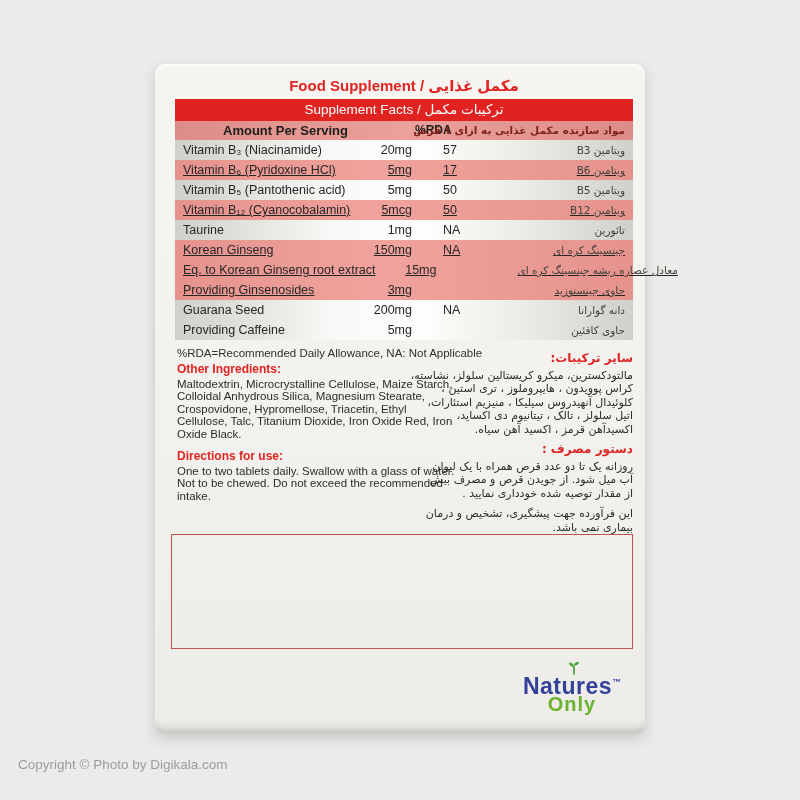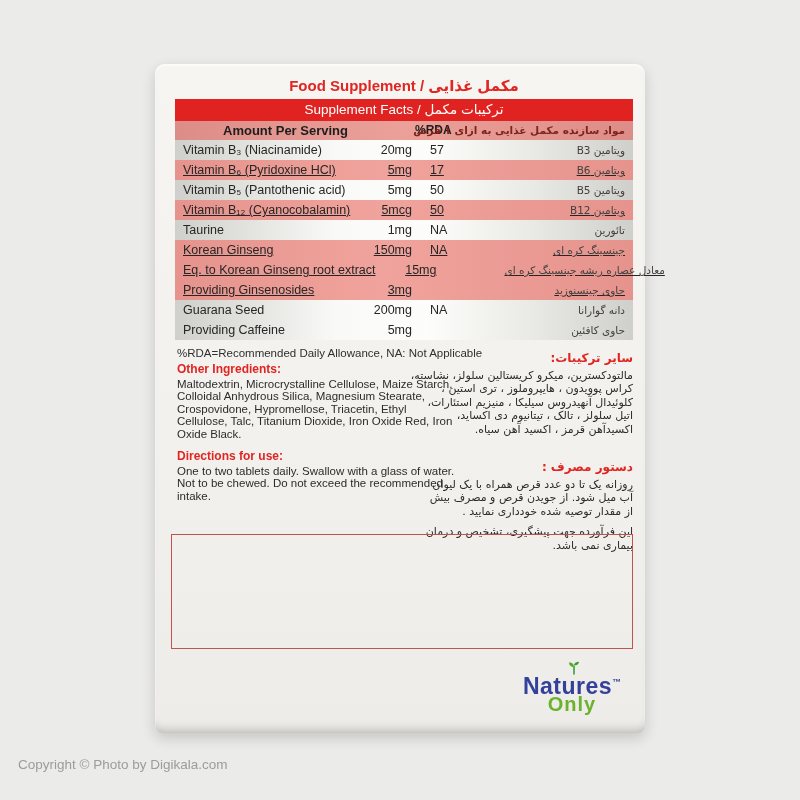--- a/index.html
+++ b/index.html
@@ -41,38 +41,38 @@
   }
   .th-name { padding-left:8px; font-size:13px; color:#1d1d1d; white-space:nowrap;margin-left:40px; }
   .th-rda  { position:absolute; left:240px; font-size:12px; color:#1d1d1d; }
   .th-fa   { position:absolute; right:8px; top:0; font-size:10.5px; color:#7f231b;
              font-family:"DejaVu Sans",sans-serif; direction:rtl; white-space:nowrap; }
   .trow { height:20px; line-height:20px; display:flex; font-size:12.5px; color:#262626; }
   .trow.light { background:linear-gradient(90deg,#cfcfcb 0%,#f9f9f7 35%,#fdfdfb 55%,#e9e9e5 78%,#cfcfcb 100%); }
   .trow.pink  { background:linear-gradient(90deg,#e6938d 0%,#f0a39c 45%,#e6938d 100%);text-decoration:underline; }
   .c-name { flex:0 0 168px; padding-left:8px; white-space:nowrap; }
   .c-amt  { flex:0 0 61px; text-align:right; }
-  .c-rda  { flex:0 0 50px; margin-left:18px; }
+  .c-rda  { flex:0 0 50px; margin-left:31px; }
   .c-fa   { flex:1; text-align:right; padding-right:8px; direction:rtl;
             font-family:"DejaVu Sans",sans-serif; font-size:10.5px; color:#44403c; white-space:nowrap; }
 
   .footnote { position:absolute; left:22px; top:283px; font-size:11.5px; color:#2f2f2f; white-space:nowrap; }
 
   
   .col-en { position:absolute; left:22px; top:299px; width:280px;
             font-size:11.5px; line-height:12.5px; color:#2c2c2c; }
   .h-red  { color:#e02522; font-weight:bold; font-size:12px; margin:0 0 2px 0; }
   .col-en p { margin:0 0 10px 0; }
 
   .col-fa { position:absolute; right:12px; top:288px; width:198px;
             direction:rtl; text-align:right;
             font-family:"DejaVu Sans",sans-serif; font-size:11px; line-height:13.5px; color:#2c2c2c; }
   .col-fa .h-red { font-size:12px; margin-bottom:3px; }
   .fa-line { white-space:nowrap; }
-  .mt { margin-top:25px; }
+  .mt { margin-top:7px; }
   .gap { height:7px; }
 
   
   .empty-box { position:absolute; left:16px; top:470px; width:460px; height:113px;
                border:1px solid #c2524d; background:transparent; }
 
   
   .logo { position:absolute; right:14px; top:606px; width:118px; text-align:center; }
   .logo-top { position:relative; display:inline-block; color:#34419a; font-weight:bold;
               font-size:23px; letter-spacing:.5px; line-height:24px;text-align:center; }

